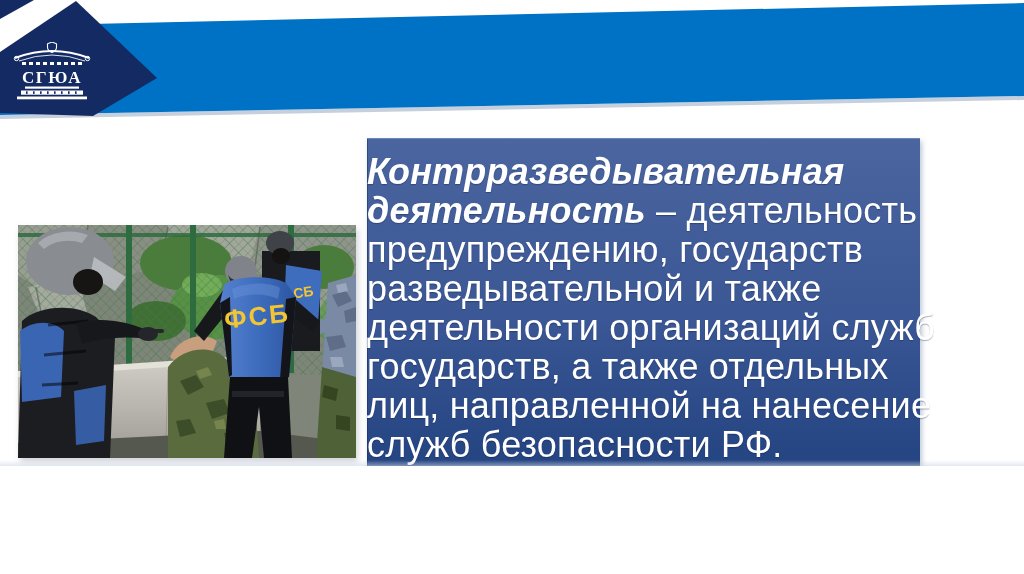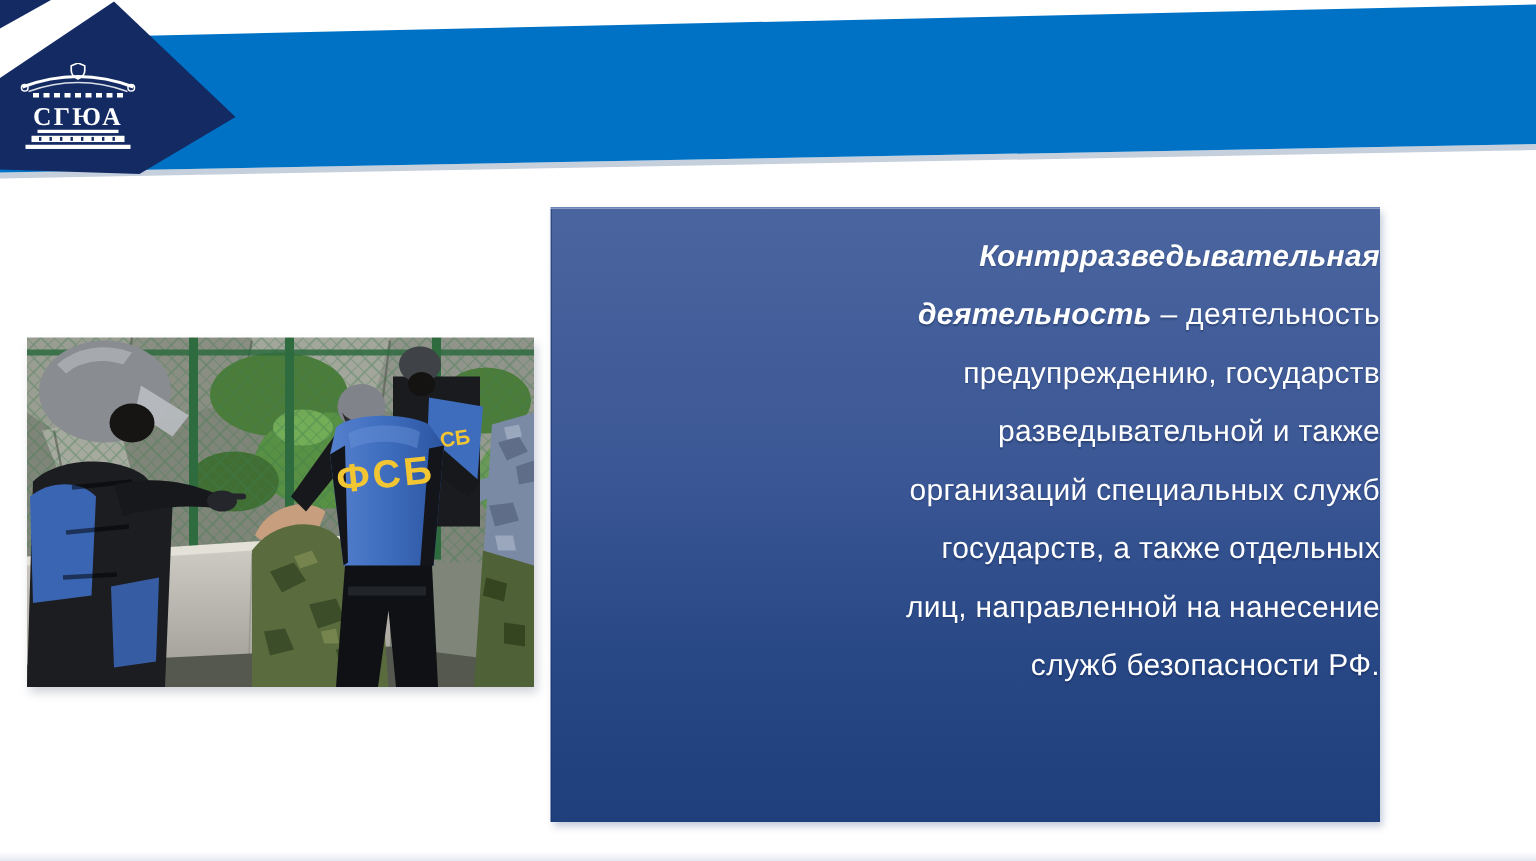--- a/index.html
+++ b/index.html
@@ -1,17 +1,17 @@
 <!DOCTYPE html>
 <html lang="ru"><head>
 <meta charset="utf-8">
 <style>
   html,body{margin:0;padding:0;background:#fff;}
   .slide{
-    position:relative;width:1024px;height:574px;overflow:hidden;
+    position:relative;width:1024px;height:466px;overflow:hidden;
     background:#ffffff;font-family:"Liberation Sans",sans-serif;
   }
   .slide::after{ 
     content:"";position:absolute;left:0;right:0;bottom:0;height:6px;
     background:linear-gradient(180deg,rgba(210,220,235,0) 0%,rgba(205,215,230,.55) 100%);
     pointer-events:none;
   }
   .header-svg{position:absolute;left:0;top:0;width:1024px;height:140px;display:block;}
   .logo-emblem{position:absolute;left:12px;top:42px;width:80px;height:58px;}
   .photo{
@@ -21,22 +21,22 @@
   .photo svg{display:block;width:338px;height:233px;}
   .textbox{
     position:absolute;left:367px;top:138px;width:553px;height:410px;
     background:linear-gradient(180deg,#4A659F 0%,#3A5694 45%,#274684 75%,#1F3E7C 100%);
     border-top:1px solid #6d84b6;
     box-shadow:2px 3px 5px rgba(130,145,175,.5), inset 1px 0 0 rgba(20,40,90,.45);
     box-sizing:border-box;
     padding-top:13px;
   }
   .def-line{
-    height:39px;line-height:39px;text-align:right;white-space:nowrap;
-    color:#ffffff;font-size:20px;letter-spacing:.2px;
+    height:39px;line-height:39px;text-align:left;white-space:nowrap;
+    color:#ffffff;font-size:36px;letter-spacing:.2px;
     text-shadow:0 1px 1px rgba(10,25,60,.35);
   }
   .def-em{font-weight:bold;font-style:italic;}
   .emblem-text{
     font-family:"Liberation Serif",serif;font-weight:bold;
     letter-spacing:1.5px;fill:#ffffff;
   }
   .vest-text{
     font-family:"Liberation Sans",sans-serif;font-weight:bold;fill:#F2C533;
   }
@@ -207,20 +207,20 @@
       </g>
     </svg>
   </div>
 
   <div class="textbox">
     <div>
         <div class="def-line"><span class="def-em">Контрразведывательная</span></div>
         <div class="def-line"><span class="def-em">деятельность</span><span> – деятельность</span></div>
         <div class="def-line"><span>предупреждению, государств</span></div>
         <div class="def-line"><span>разведывательной и также</span></div>
-        <div class="def-line"><span>организаций специальных служб</span></div>
+        <div class="def-line"><span>деятельности организаций служб</span></div>
         <div class="def-line"><span>государств, а также отдельных</span></div>
         <div class="def-line"><span>лиц, направленной на нанесение</span></div>
         <div class="def-line"><span>служб безопасности РФ.</span></div>
       </div>
   </div>
 
 </div>
 
 </body></html>

